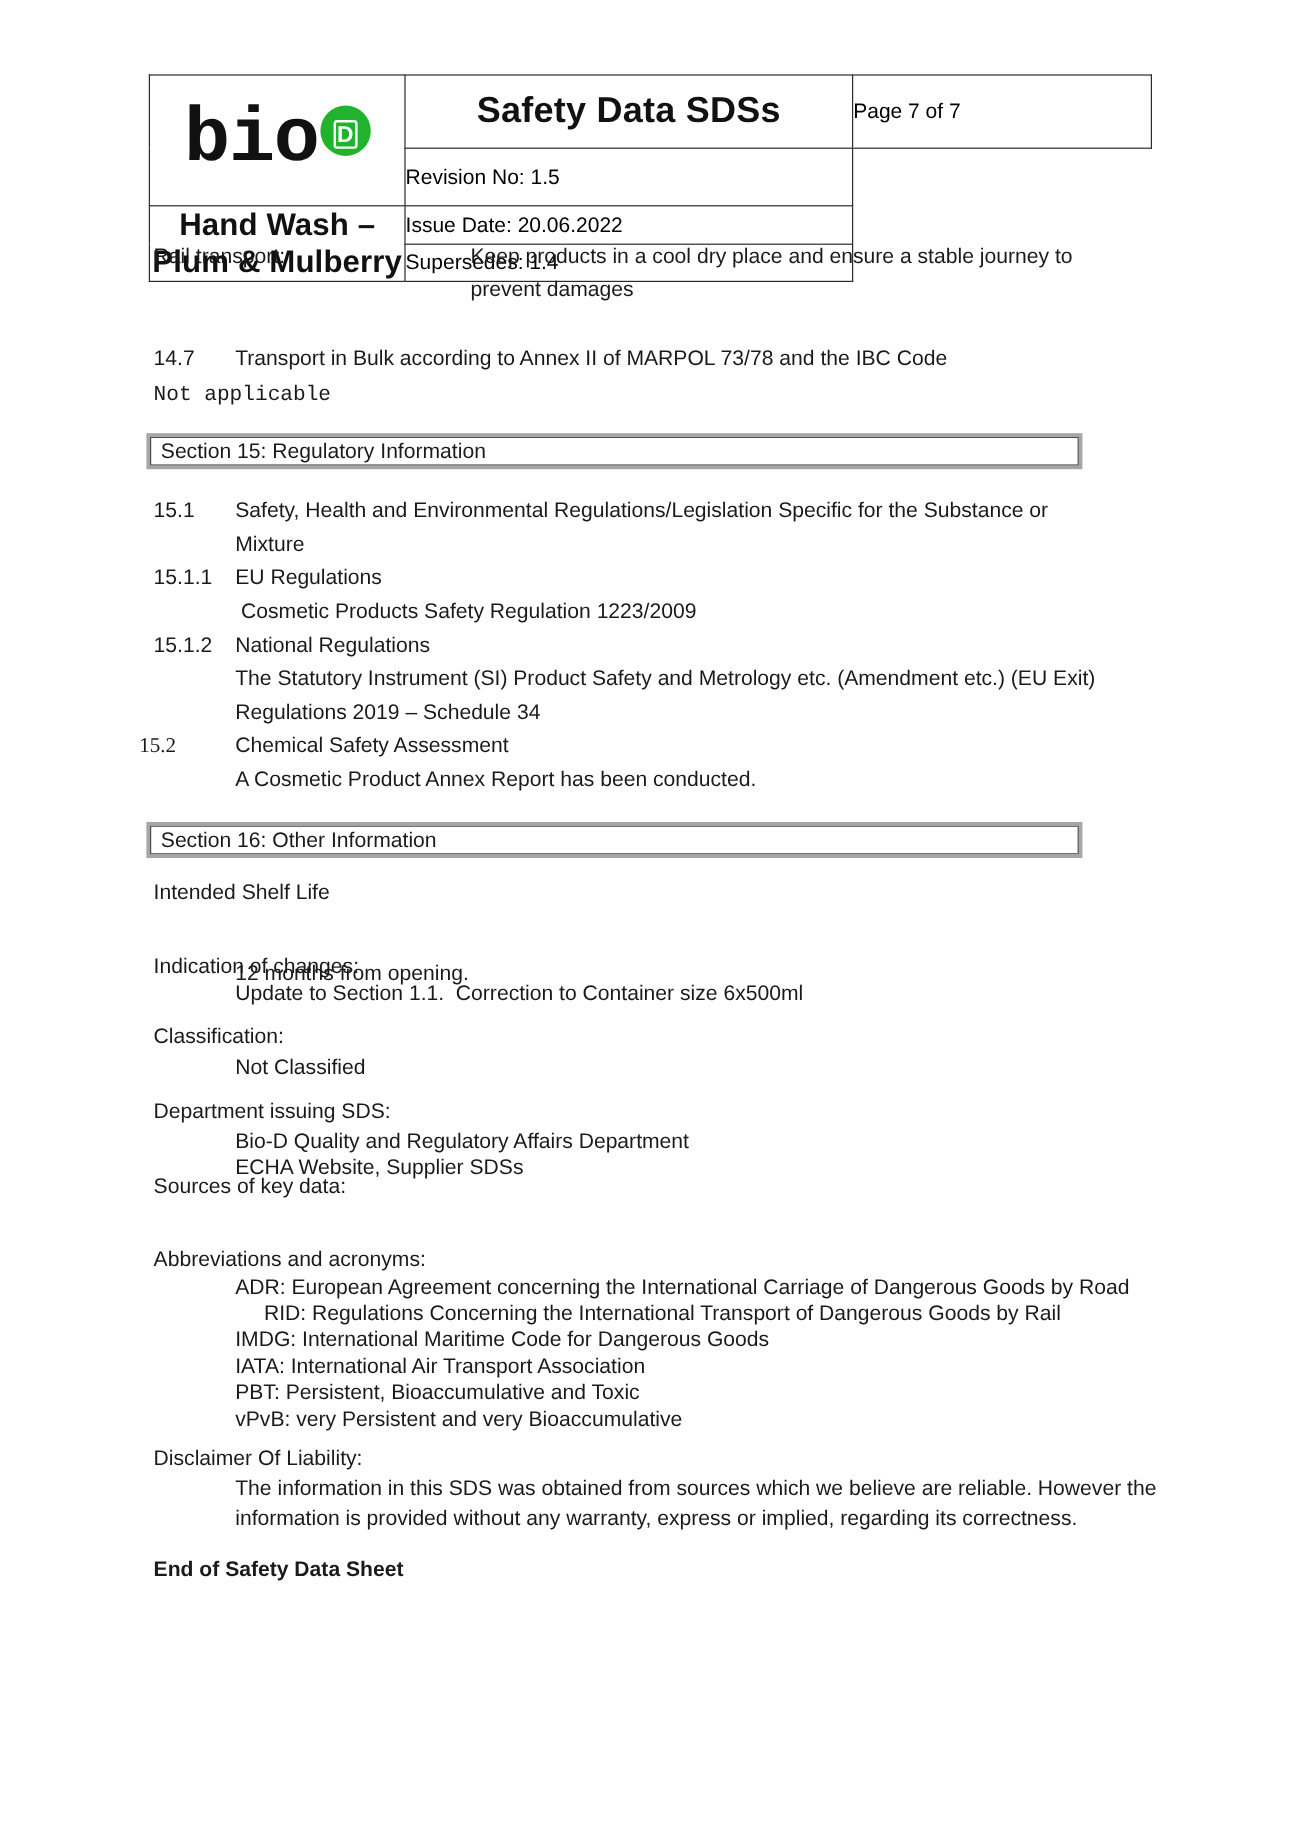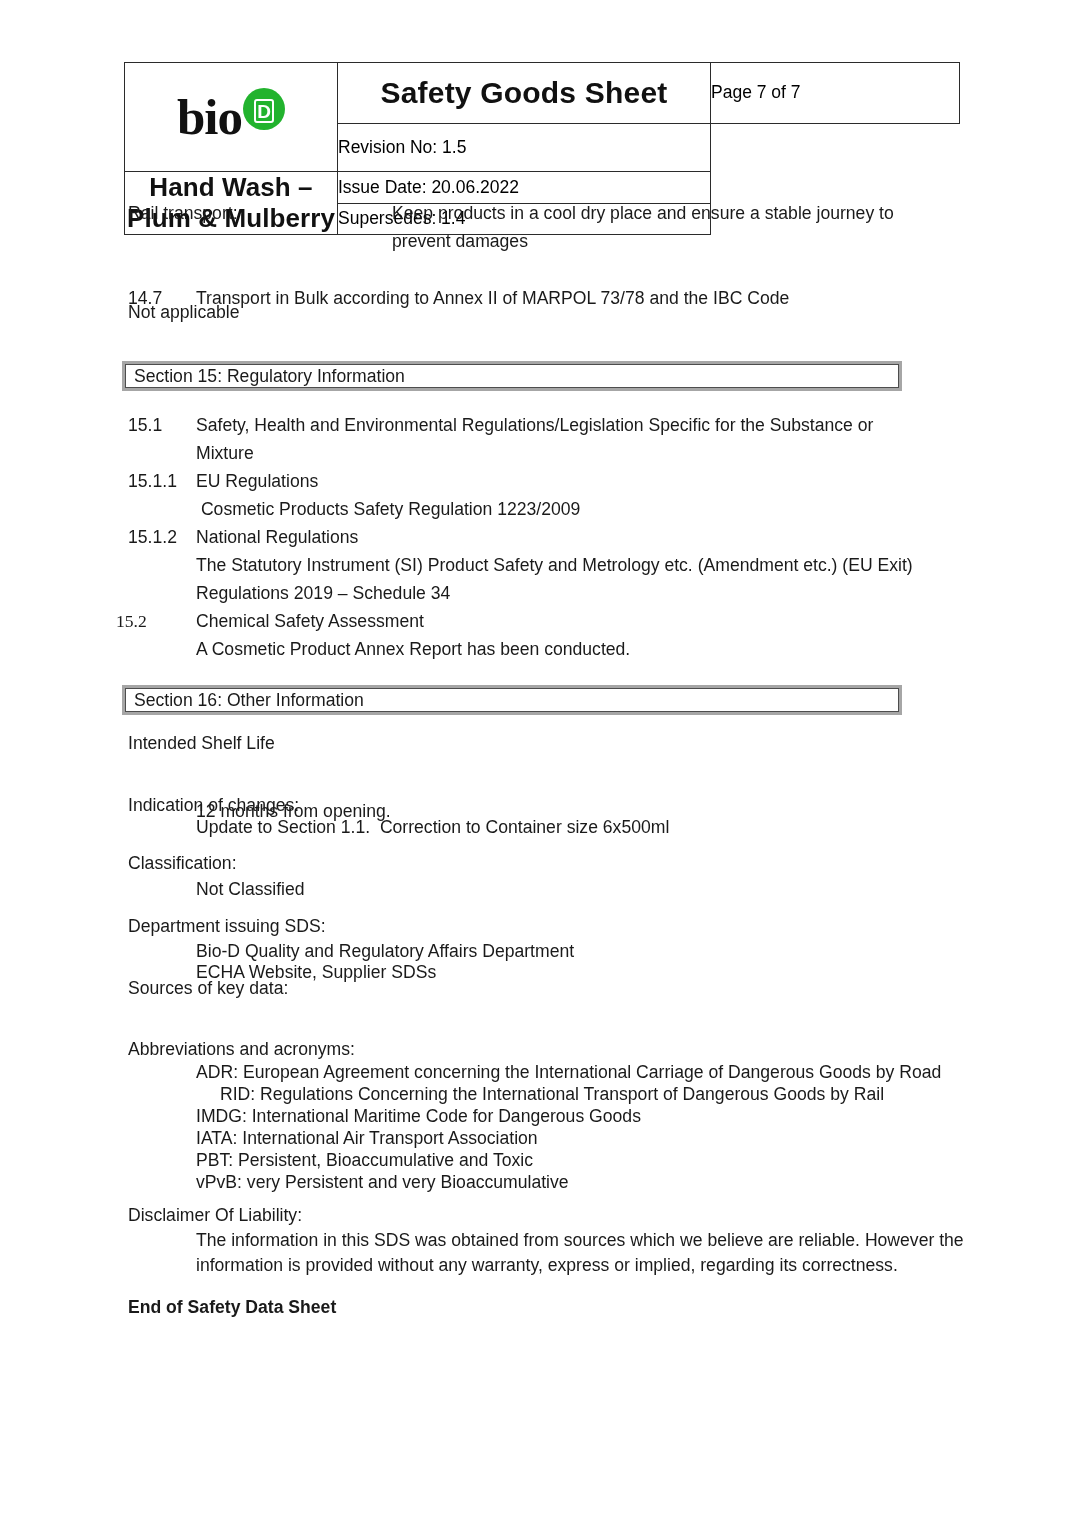--- a/index.html
+++ b/index.html
@@ -42,23 +42,23 @@
     height: 108px;
     text-align: center;
   }
   .logo-wrap {
     display: inline-block;
     position: relative;
     line-height: 1;
     padding: 0;
   }
   .logo-text {
-    font-family: Liberation Serif, serif;
+    font-family: Liberation Mono, monospace;
     font-weight: bold;
-    font-size: 51px;
+    font-size: 64px;
     letter-spacing: -1px;
     color: #111111;
     vertical-align: middle;
   }
   .logo-badge {
     display: inline-block;
     width: 42px;
     height: 42px;
     border-radius: 50%;
     background: #22b32e;
@@ -158,21 +158,21 @@
 <div class="page">
 
   <table class="header-table">
     <tbody>
         <tr>
       <td class="logo-cell" rowspan="2">
         <span class="logo-wrap">
           <span class="logo-text">bio</span><span class="logo-badge" style="background: rgb(34, 179, 46);"><span>D</span></span>
         </span>
       </td>
-      <td class="title-cell title-main">Safety Goods Sheet</td>
+      <td class="title-cell title-main">Safety Data SDSs</td>
       <td class="meta-cell">Page 7 of 7</td>
     </tr>
     <tr>
       <td class="meta-cell">Revision No: 1.5</td>
     </tr>
     <tr>
       <td class="title-cell title-sub" rowspan="2">Hand Wash – Plum &amp; Mulberry</td>
       <td class="meta-cell">Issue Date: 20.06.2022</td>
     </tr>
     <tr>
@@ -182,21 +182,21 @@
     </table>
 
   <div class="body">
 
     <div class="txt" style="left:128px; top:200px;">Rail transport:</div>
     <div class="txt" style="left:392px; top:200px;">Keep products in a cool dry place and ensure a stable journey to</div>
     <div class="txt" style="left:392px; top:228px;">prevent damages</div>
 
     <div class="txt" style="left:128px; top:285px;">14.7</div>
     <div class="txt u" style="left:196px; top:285px;">Transport in Bulk according to Annex II of MARPOL 73/78 and the IBC Code</div>
-    <div class="txt" style="left:128px; top:299px;">Not applicable</div>
+    <div class="txt" style="left:128px; top:316px;font-family:Liberation Mono, monospace;">Not applicable</div>
 
     <div class="section-bar" style="top:361px;">
       <div class="section-bar-inner">
         <span class="section-bar-label">Section 15: Regulatory Information</span>
       </div>
     </div>
 
     <div class="txt" style="left:128px; top:412px;">15.1</div>
     <div class="txt u" style="left:196px; top:412px;">Safety, Health and Environmental Regulations/Legislation Specific for the Substance or</div>
     <div class="txt u" style="left:196px; top:440px;">Mixture</div>

